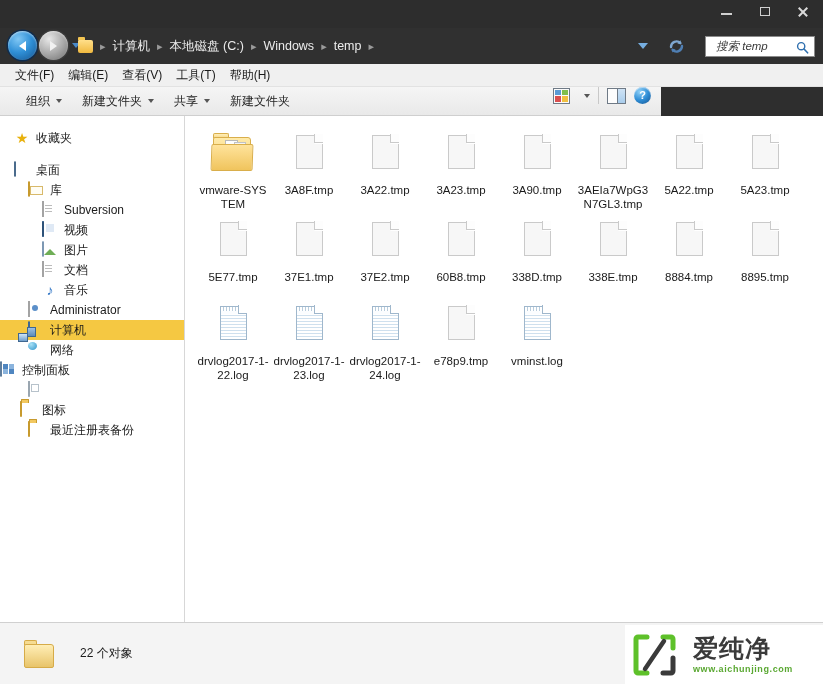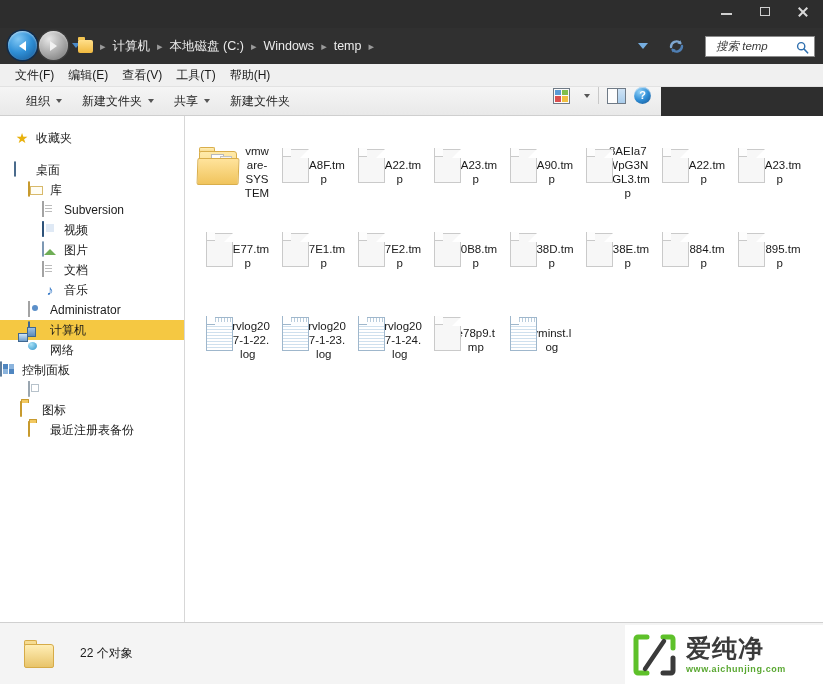--- a/index.html
+++ b/index.html
@@ -261,21 +261,21 @@
   
   .filearea {
     flex: 1; height: 506px; background: #ffffff; position: relative;
     padding: 12px 6px 0 10px;
   }
   .grid {
     display: flex; flex-wrap: wrap; align-content: flex-start;
   }
   .fileitem {
     width: 76px; min-height: 80px; margin: 0 0 4px 0;
-    display: flex; flex-direction: row; align-items: center;
+    display: flex; flex-direction: column; align-items: center;
     padding-top: 4px;
   }
   .ficon { width: 48px; height: 48px; position: relative; }
 
   
   .folder-open { width: 48px; height: 44px; position: relative; }
   .fo-back {
     position: absolute; left: 4px; top: 5px; width: 38px; height: 34px;
     background: linear-gradient(#ffeaa9, #f5cf72);
     border: 1px solid #d9ae4b; border-radius: 2px 3px 2px 2px;
@@ -369,21 +369,21 @@
   }
 
   
   .watermark {
     position: absolute; right: 0; bottom: 0; width: 198px; height: 59px;
     background: #ffffff; display: flex; align-items: center; padding-left: 8px;
   }
   .wm-mark {
     width: 44px; height: 42px; position: relative; flex: 0 0 44px;
   }
-  .wm-text { margin-left: 9px; }
+  .wm-text { margin-left: 16px; }
   .wm-cn {
     font-size: 25px; font-weight: bold; color: #3a3a3a; line-height: 1; letter-spacing: 1px;
     font-family: "DejaVu Sans", "Liberation Sans", sans-serif;
   }
   .wm-url {
     font-size: 9px; color: #5aa832; letter-spacing: .6px; margin-top: 3px; font-weight: bold;
   }
 </style>
 </head>
 <body>

